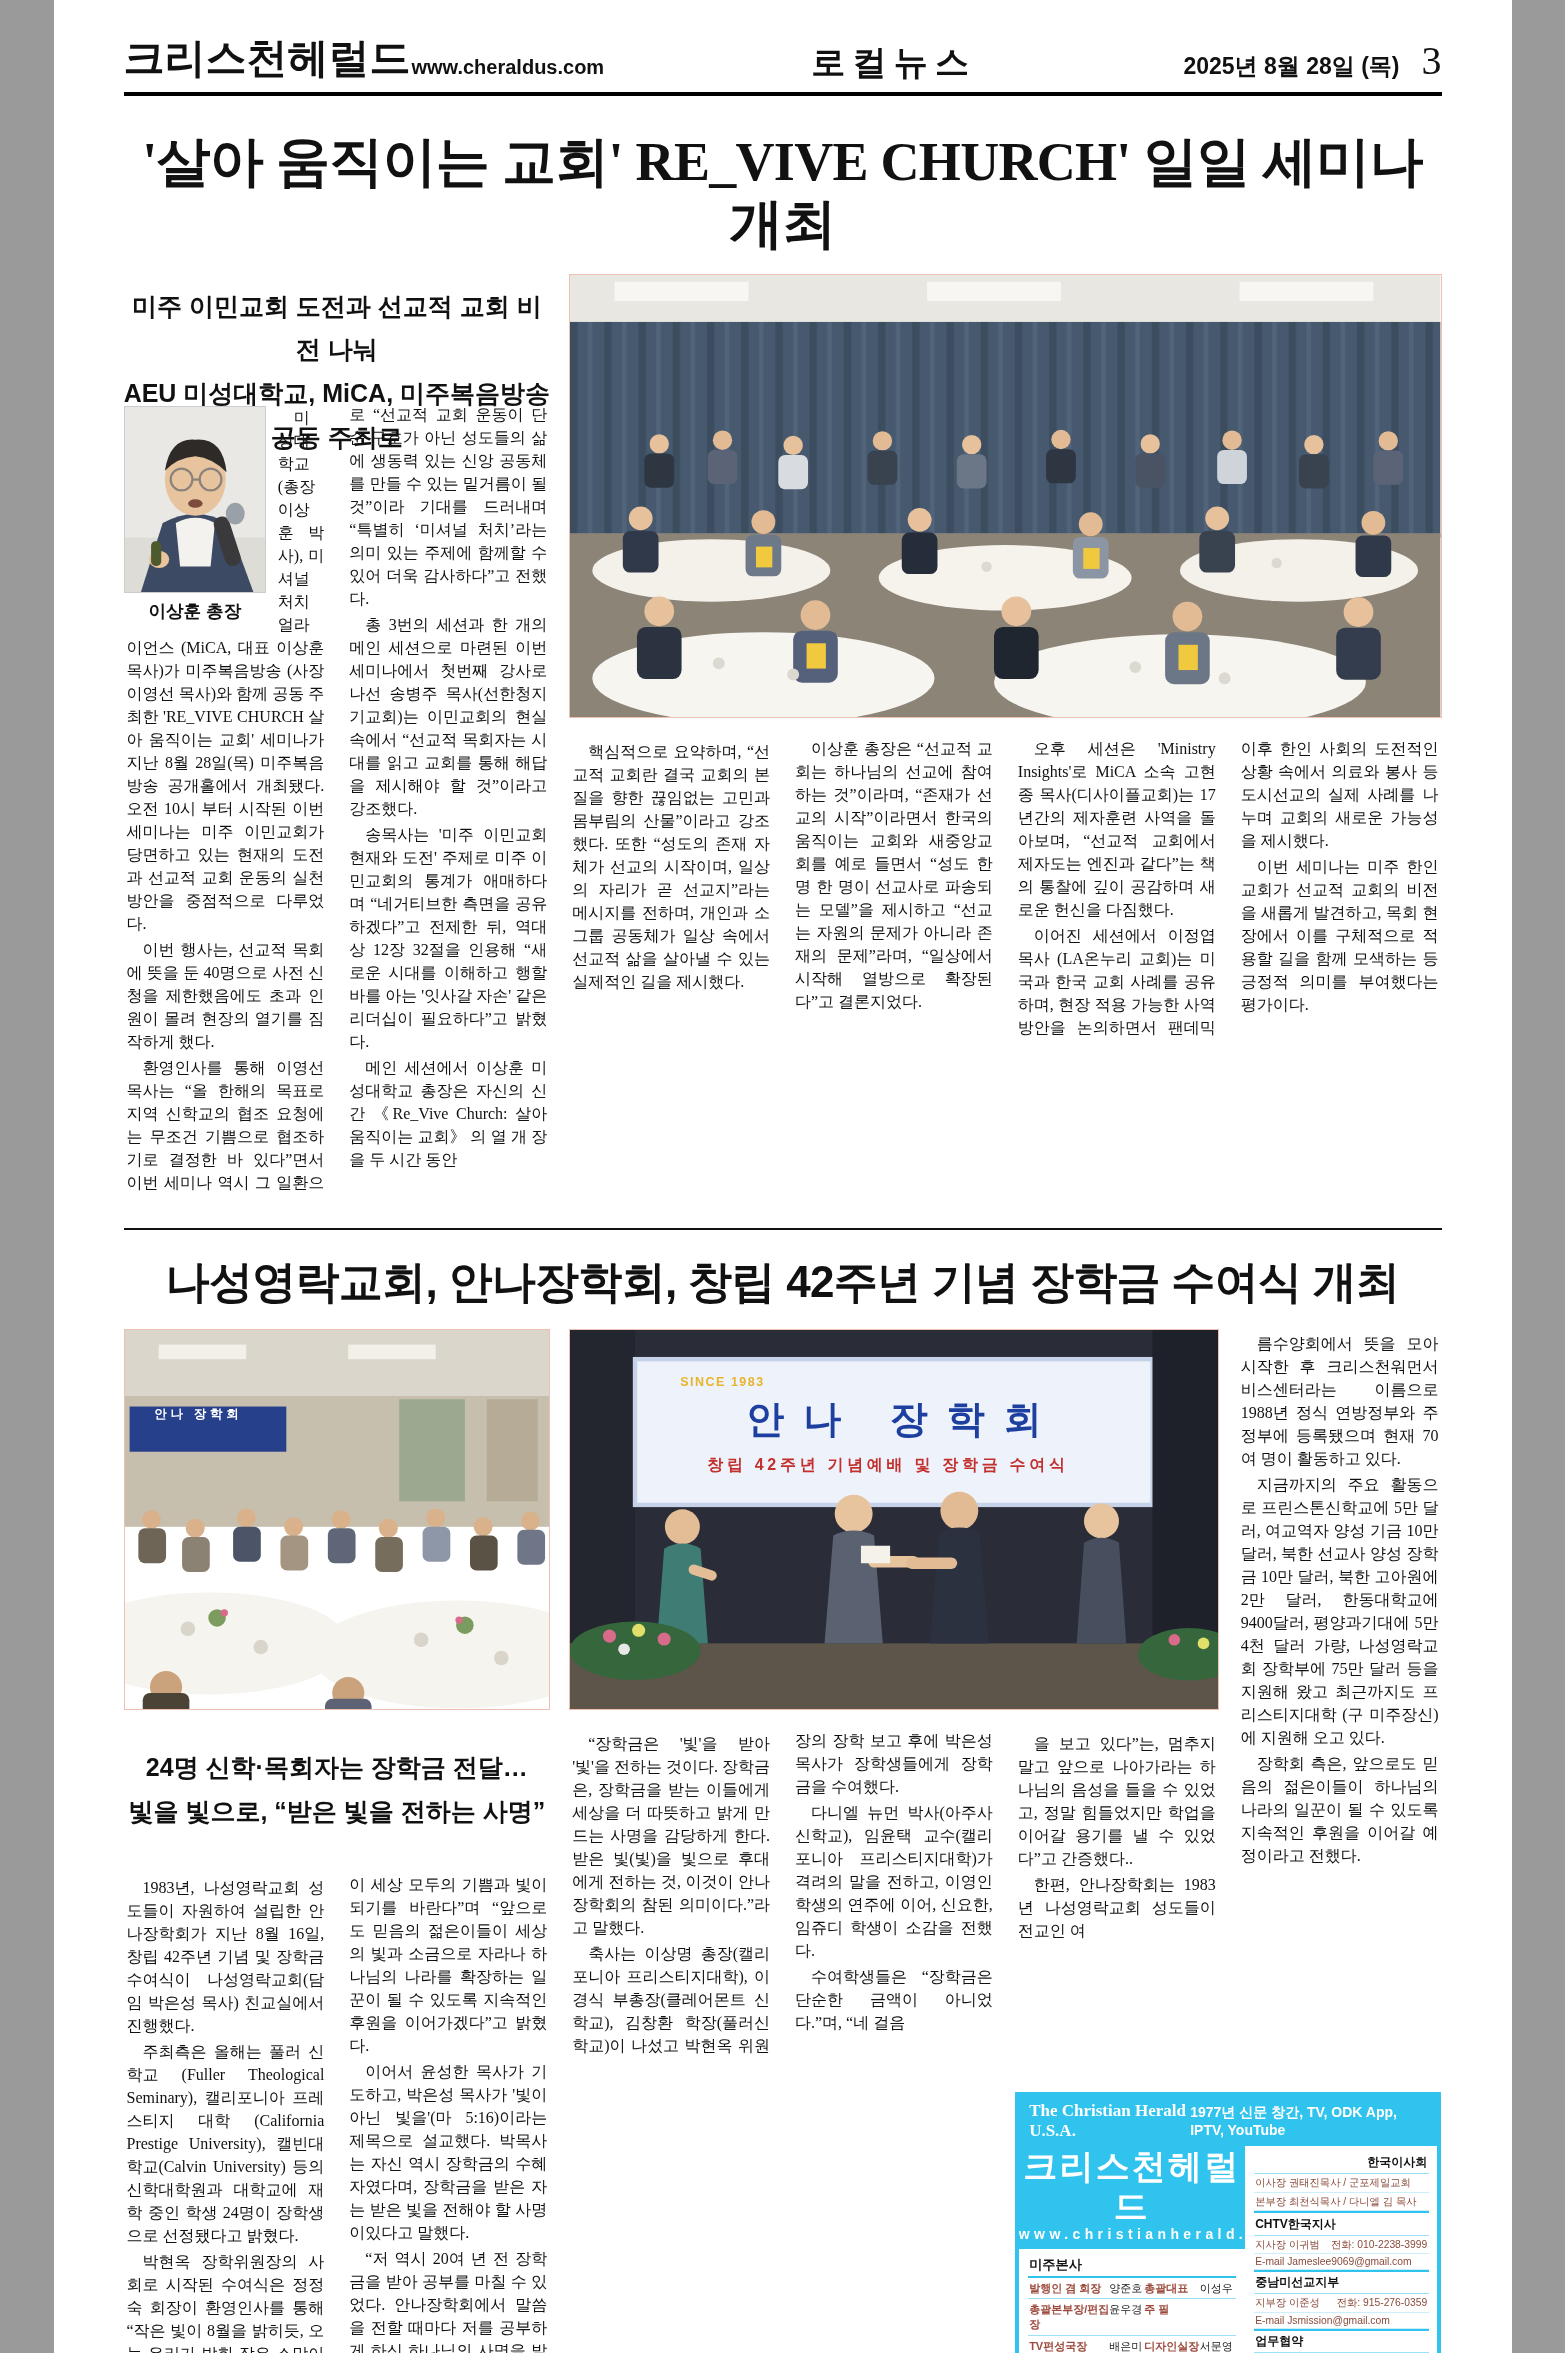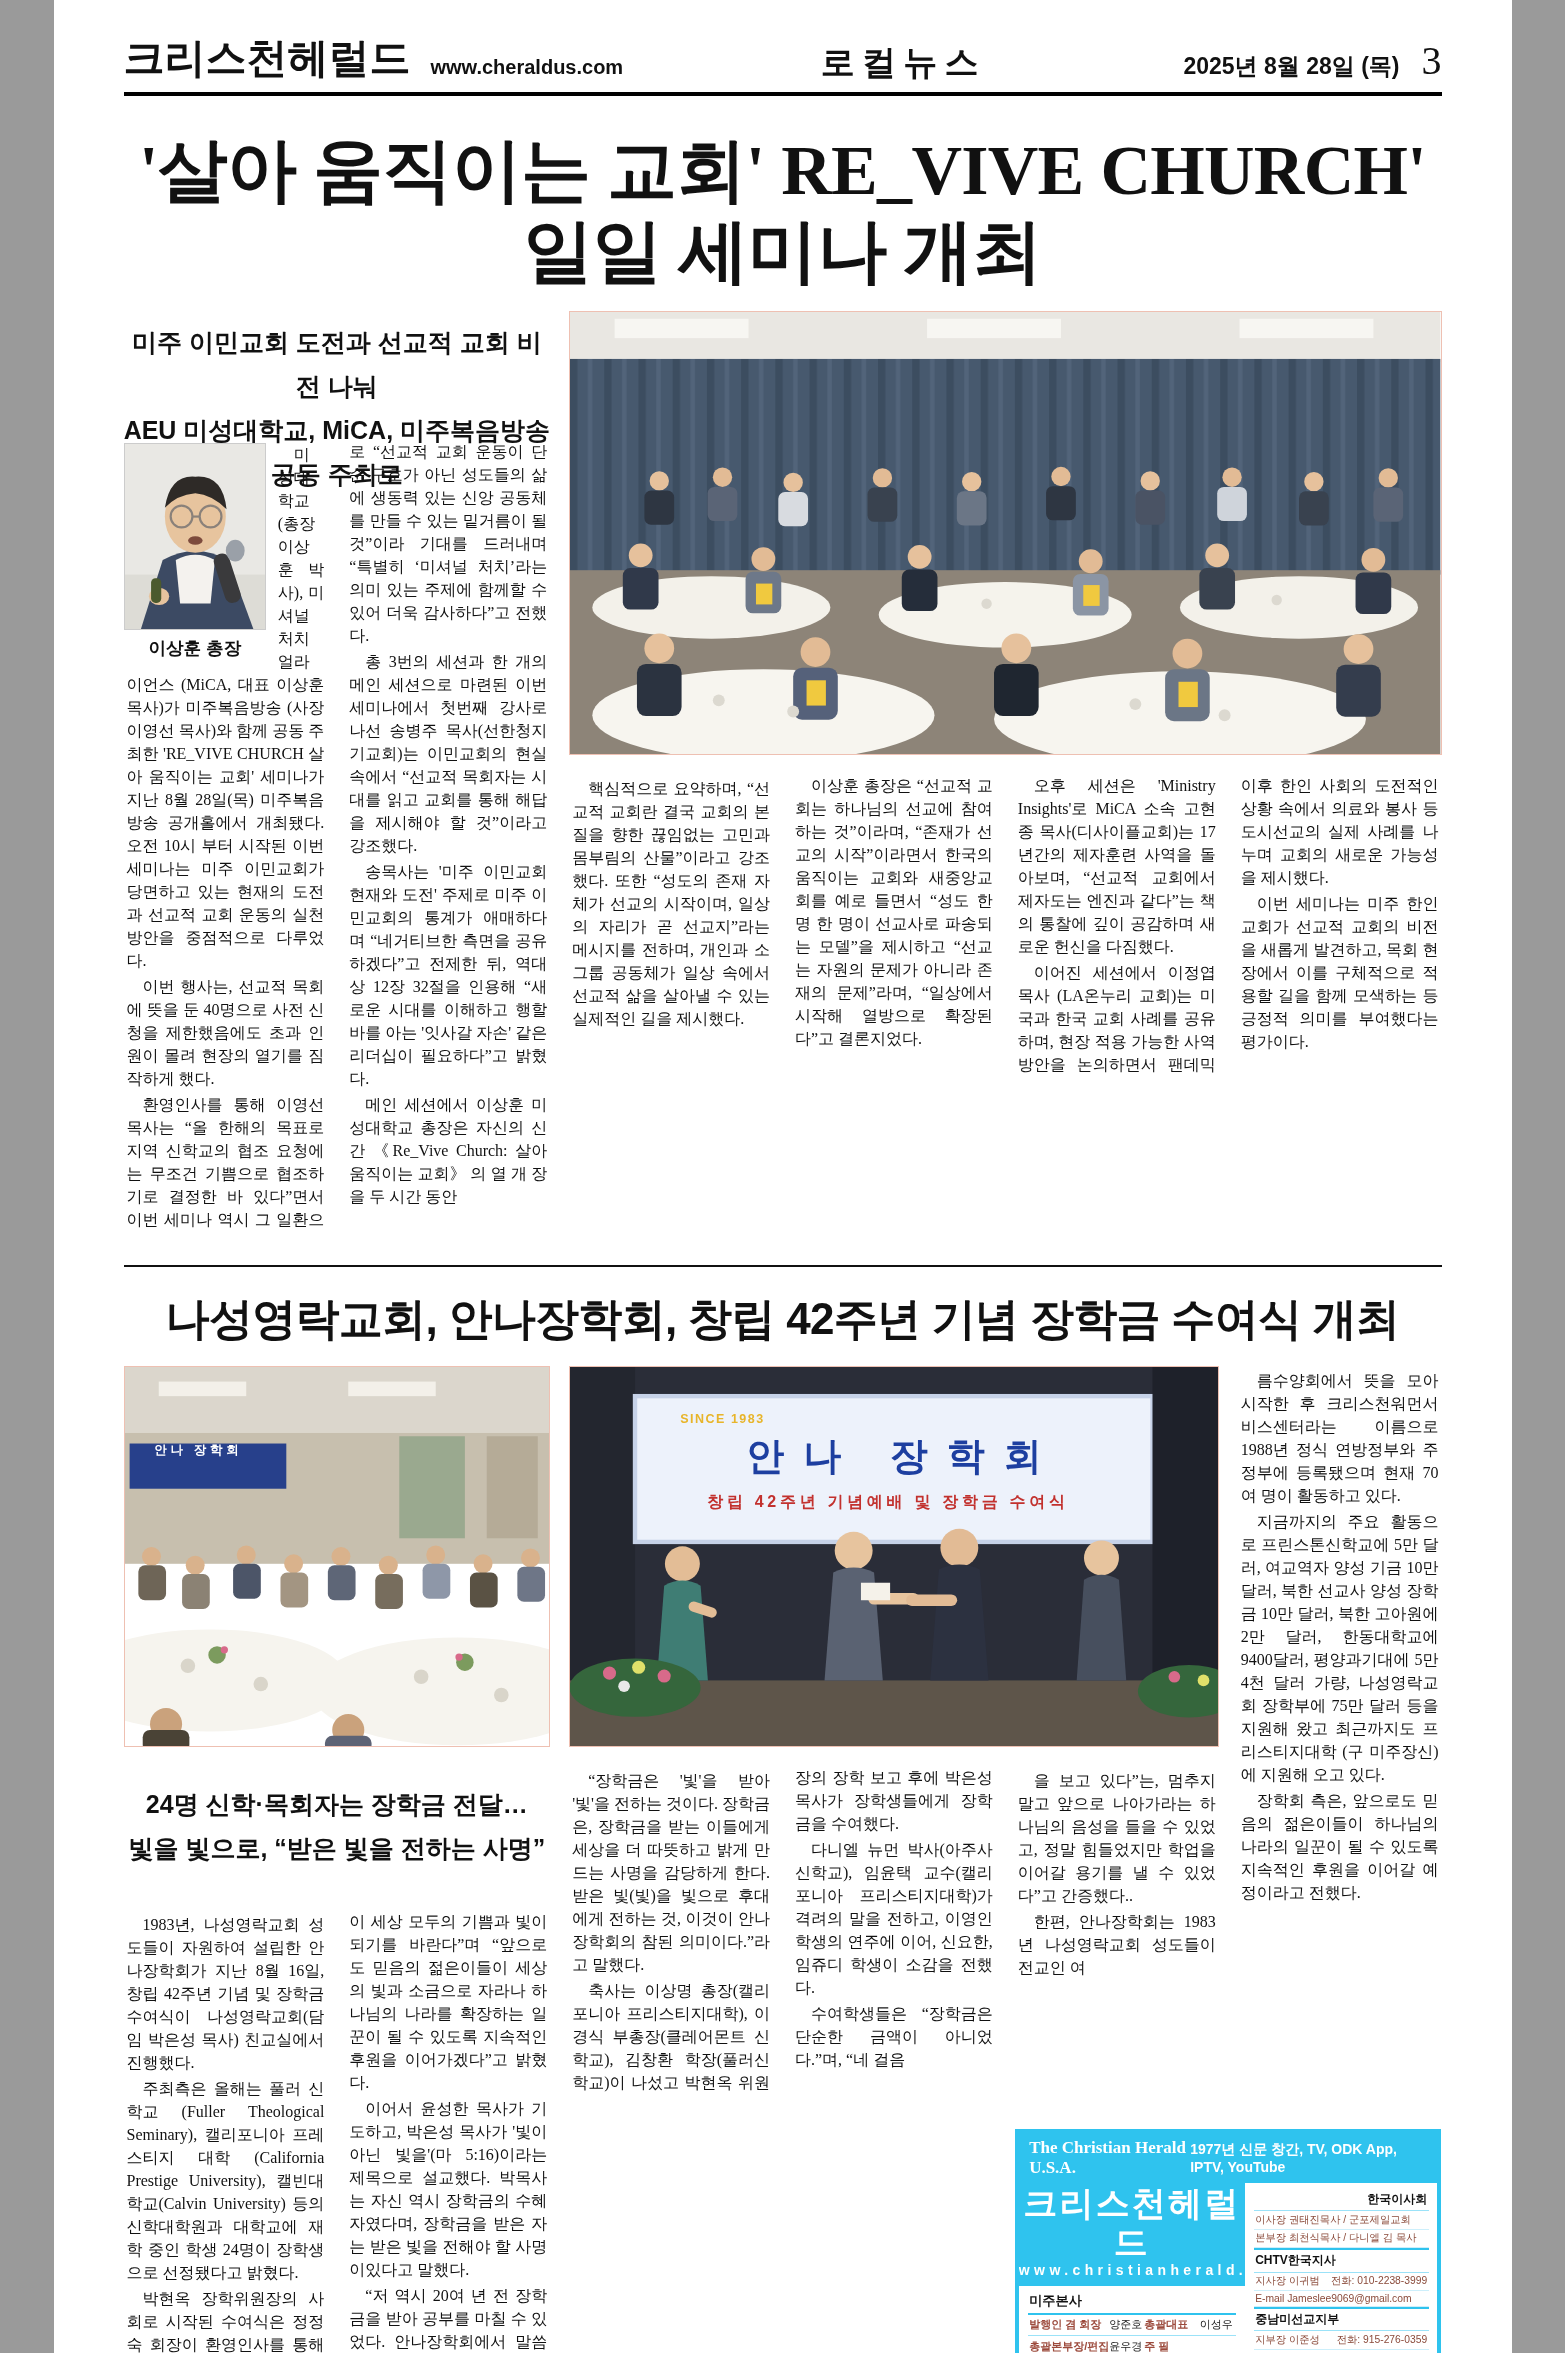--- a/index.html
+++ b/index.html
@@ -5,27 +5,27 @@
   html,body { margin:0; padding:0; background:#9a9a9a; }
   .page {
     width:1458px; min-height:2354px; margin:0 auto; background:#ffffff;
     box-sizing:border-box; padding:38px 70px 51px;
     font-family:"Liberation Serif","DejaVu Serif",serif; color:#111;
   }
   
   .masthead { display:flex; align-items:flex-end; justify-content:space-between; border-bottom:4.4px solid #000; padding-bottom:13.2px; }
   .mast-left { display:flex; align-items:flex-end; }
   .brand { font-family:"Liberation Sans",sans-serif; font-weight:900; font-size:41px; letter-spacing:0px; line-height:1; }
-  .brand-site { font-family:"Liberation Sans",sans-serif; font-weight:bold; font-size:20px; margin-left:20px; line-height:1.15; }
+  .brand-site { font-family:"Liberation Sans",sans-serif; font-weight:bold; font-size:20px; margin-left:1px; line-height:1.15; }
   .section-title { font-family:"Liberation Sans",sans-serif; font-weight:900; font-size:34px; letter-spacing:7.3px; line-height:1;text-align:center; }
   .mast-right { display:flex; align-items:flex-end; }
   .date { font-family:"Liberation Sans",sans-serif; font-weight:bold; font-size:23px; line-height:1.1; }
   .pageno { font-size:40px; margin-left:22px; line-height:0.9; }
   
-  .headline1 { text-align:center; font-weight:bold; font-size:70px; letter-spacing:-0.7px; margin:35px 7.3px 10.3px; line-height:1.15; }
+  .headline1 { text-align:center; font-weight:bold; font-size:54px; letter-spacing:-0.7px; margin:35px 7.3px 10.3px; line-height:1.15; }
   .headline2 { text-align:center; font-family:"Liberation Sans",sans-serif; font-weight:900; font-size:44px; letter-spacing:-0.7px; margin:28px 0 22px; line-height:1.1; }
   .subtitle { text-align:center; font-family:"Liberation Sans",sans-serif; font-weight:bold; font-size:25px; line-height:1.75; }
   
   .bodytext p { margin:3px; font-size:16px; line-height:23px; text-align:justify; text-indent:1em; }
   .cols2 { column-count:2; column-gap:19px; column-fill:balance; }
   .cols4 { column-count:4; column-gap:19px; column-fill:balance; }
   
   .a1 { display:grid; grid-template-columns:repeat(6,1fr); grid-template-rows:110px 315px auto; gap:19px; margin-top:19px; }
   .a1-sub   { grid-area:1/1/2/3; padding-top:10.3px; }
   .a1-photo { grid-area:1/3/3/7; }

